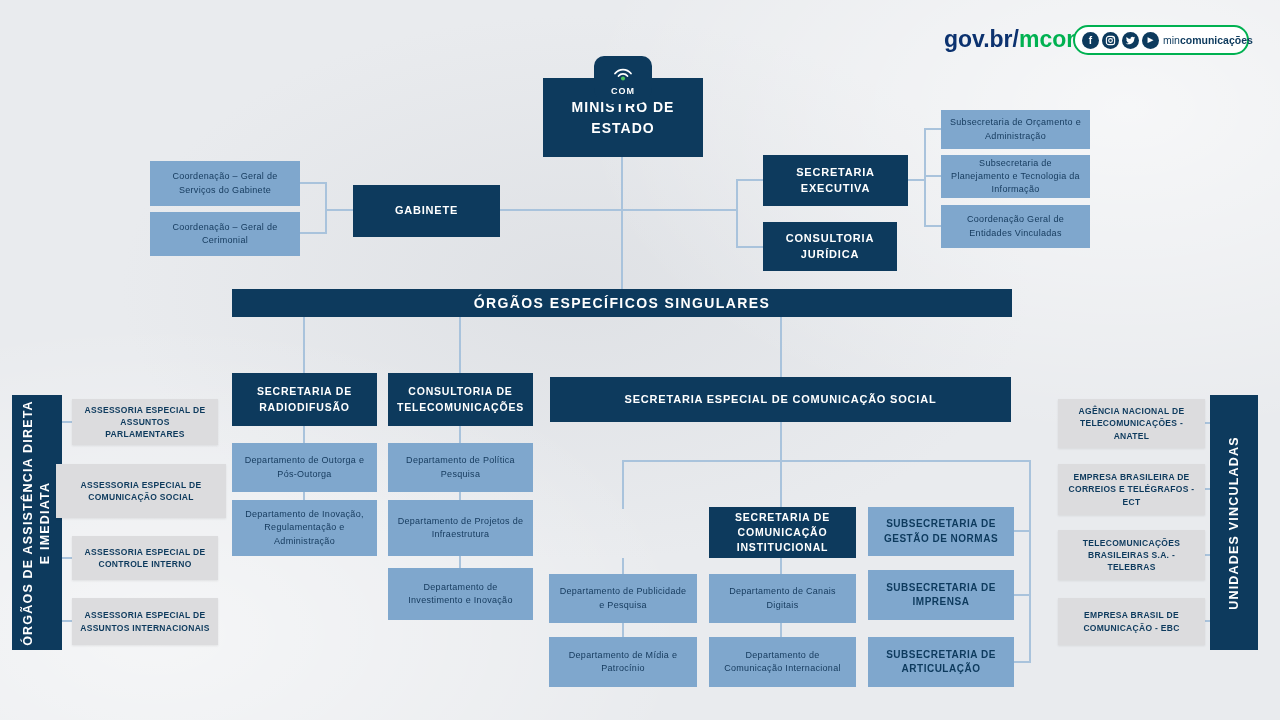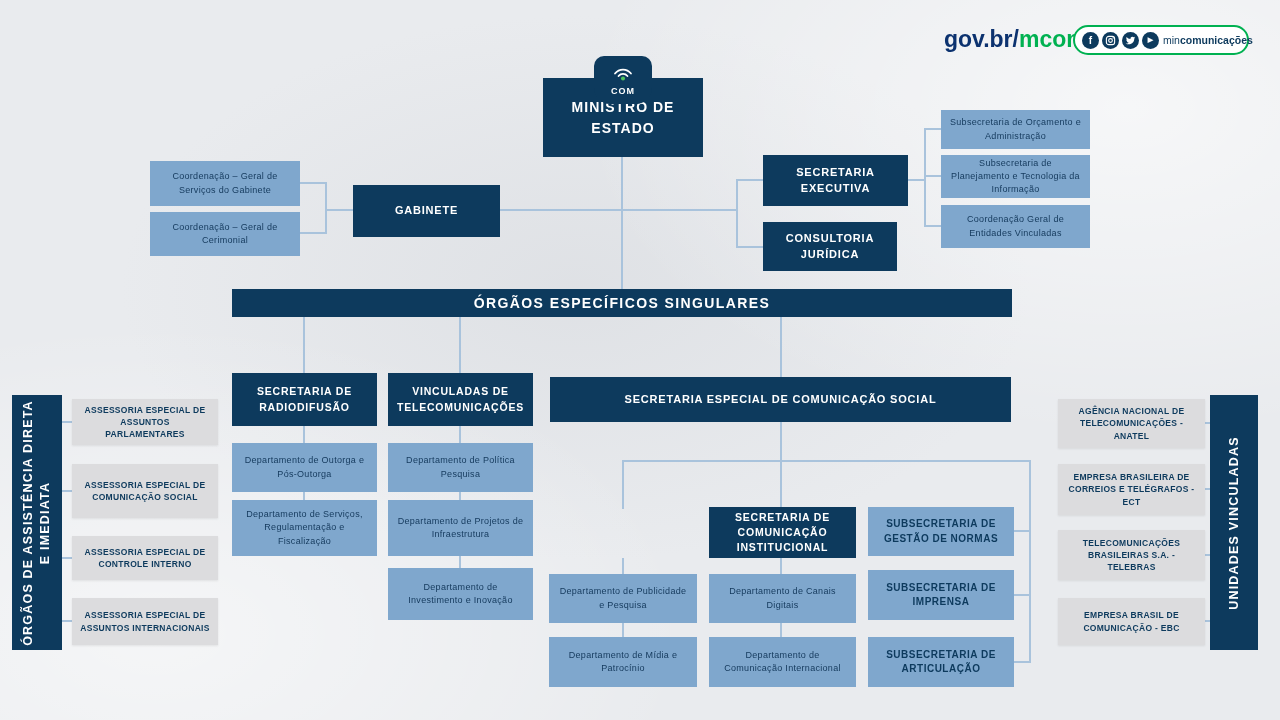--- a/index.html
+++ b/index.html
@@ -123,23 +123,23 @@
   <div class="box navy-box fs11" style="left:763px;top:155px;width:145px;height:51px">SECRETARIA EXECUTIVA</div>
   <div class="box navy-box fs11" style="left:763px;top:222px;width:134px;height:49px">CONSULTORIA JURÍDICA</div>
   <div class="box blue-box" style="left:941px;top:110px;width:149px;height:39px">Subsecretaria de Orçamento e Administração</div>
   <div class="box blue-box" style="left:941px;top:155px;width:149px;height:43px">Subsecretaria de Planejamento e Tecnologia da Informação</div>
   <div class="box blue-box" style="left:941px;top:205px;width:149px;height:43px">Coordenação Geral de Entidades Vinculadas</div>
 
   <div class="box navy-box fs13" style="left:232px;top:289px;width:780px;height:28px">ÓRGÃOS ESPECÍFICOS SINGULARES</div>
 
   <div class="box navy-box fs10" style="left:232px;top:373px;width:145px;height:53px">SECRETARIA DE RADIODIFUSÃO</div>
   <div class="box blue-box" style="left:232px;top:443px;width:145px;height:49px">Departamento de Outorga e Pós-Outorga</div>
-  <div class="box blue-box" style="left:232px;top:500px;width:145px;height:56px">Departamento de Serviços, Regulamentação e Fiscalização</div>
+  <div class="box blue-box" style="left:232px;top:500px;width:145px;height:56px">Departamento de Inovação, Regulamentação e Administração</div>
 
-  <div class="box navy-box fs10" style="left:388px;top:373px;width:145px;height:53px">VINCULADAS DE TELECOMUNICAÇÕES</div>
+  <div class="box navy-box fs10" style="left:388px;top:373px;width:145px;height:53px">CONSULTORIA DE TELECOMUNICAÇÕES</div>
   <div class="box blue-box" style="left:388px;top:443px;width:145px;height:49px">Departamento de Política Pesquisa</div>
   <div class="box blue-box" style="left:388px;top:500px;width:145px;height:56px">Departamento de Projetos de Infraestrutura</div>
   <div class="box blue-box" style="left:388px;top:568px;width:145px;height:52px">Departamento de Investimento e Inovação</div>
 
   <div class="box navy-box fs11" style="left:550px;top:377px;width:461px;height:45px">SECRETARIA ESPECIAL DE COMUNICAÇÃO SOCIAL</div>
 
   <div class="box blue-box" style="left:549px;top:574px;width:148px;height:49px">Departamento de Publicidade e Pesquisa</div>
   <div class="box blue-box" style="left:549px;top:637px;width:148px;height:50px">Departamento de Mídia e Patrocínio</div>
 
   <div class="box navy-box fs10" style="left:709px;top:507px;width:147px;height:51px">SECRETARIA DE COMUNICAÇÃO INSTITUCIONAL</div>
@@ -147,21 +147,21 @@
   <div class="box blue-box" style="left:709px;top:637px;width:147px;height:50px">Departamento de Comunicação Internacional</div>
 
   <div class="box subsec" style="left:868px;top:507px;width:146px;height:49px">SUBSECRETARIA DE GESTÃO DE NORMAS</div>
   <div class="box subsec" style="left:868px;top:570px;width:146px;height:50px">SUBSECRETARIA DE IMPRENSA</div>
   <div class="box subsec" style="left:868px;top:637px;width:146px;height:50px">SUBSECRETARIA DE ARTICULAÇÃO</div>
 
   <div class="vbar" style="left:12px;top:395px;width:50px;height:255px">
     <div class="vtext">ÓRGÃOS DE ASSISTÊNCIA DIRETA E IMEDIATA</div>
   </div>
   <div class="box gray-box" style="left:72px;top:399px;width:146px;height:46px">ASSESSORIA ESPECIAL DE ASSUNTOS PARLAMENTARES</div>
-  <div class="box gray-box" style="left:72px;top:464px;width:146px;height:54px">ASSESSORIA ESPECIAL DE COMUNICAÇÃO SOCIAL</div>
+  <div class="box gray-box" style="left:56px;top:464px;width:170px;height:54px">ASSESSORIA ESPECIAL DE COMUNICAÇÃO SOCIAL</div>
   <div class="box gray-box" style="left:72px;top:536px;width:146px;height:44px">ASSESSORIA ESPECIAL DE CONTROLE INTERNO</div>
   <div class="box gray-box" style="left:72px;top:598px;width:146px;height:47px">ASSESSORIA ESPECIAL DE ASSUNTOS INTERNACIONAIS</div>
 
   <div class="vbar" style="left:1210px;top:395px;width:48px;height:255px">
     <div class="vtext">UNIDADES VINCULADAS</div>
   </div>
   <div class="box gray-box" style="left:1058px;top:399px;width:147px;height:49px">AGÊNCIA NACIONAL DE TELECOMUNICAÇÕES - ANATEL</div>
   <div class="box gray-box" style="left:1058px;top:464px;width:147px;height:51px">EMPRESA BRASILEIRA DE CORREIOS E TELÉGRAFOS - ECT</div>
   <div class="box gray-box" style="left:1058px;top:530px;width:147px;height:50px">TELECOMUNICAÇÕES BRASILEIRAS S.A. - TELEBRAS</div>
   <div class="box gray-box" style="left:1058px;top:598px;width:147px;height:47px">EMPRESA BRASIL DE COMUNICAÇÃO - EBC</div>

